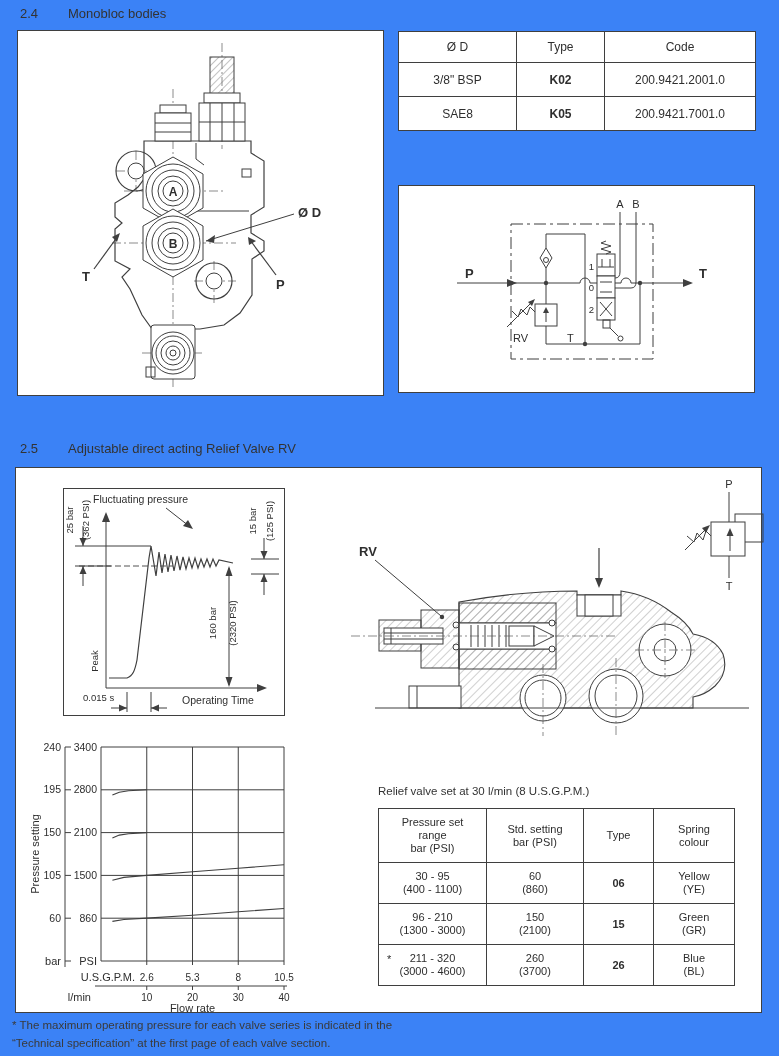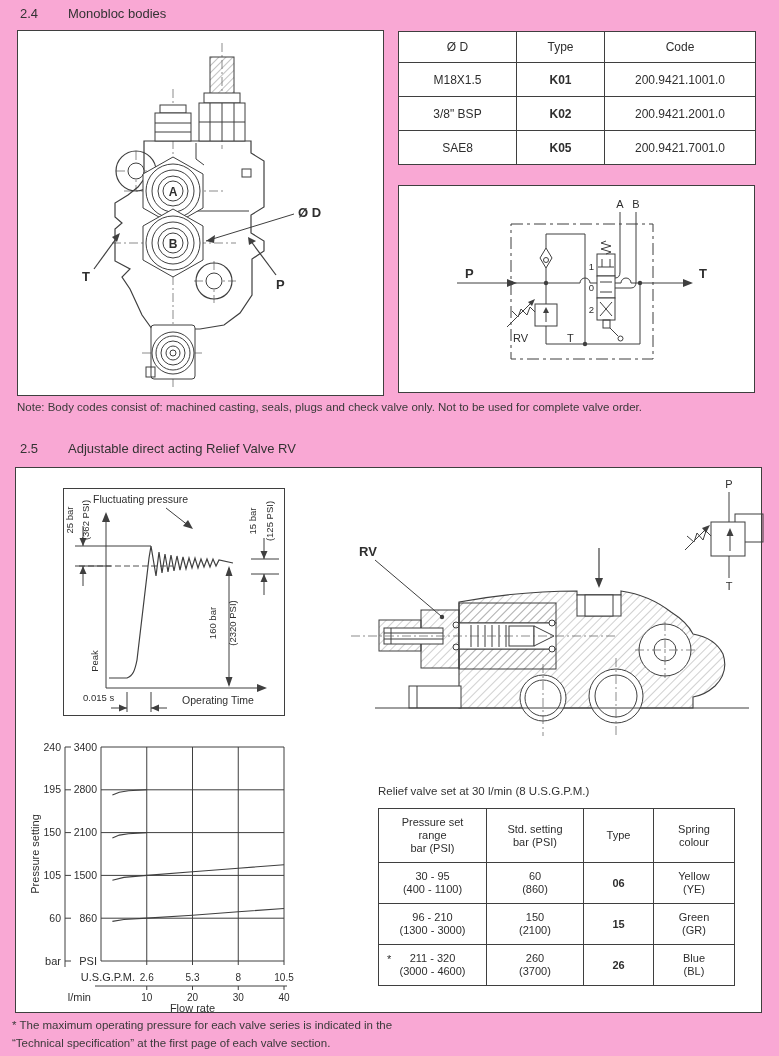--- a/index.html
+++ b/index.html
@@ -1,18 +1,18 @@
 <!DOCTYPE html>
 <html><head>
 <meta charset="utf-8">
 <style>
   * { margin:0; padding:0; box-sizing:border-box; }
   html,body { background:#ffffff; }
   body { font-family:"Liberation Sans", sans-serif; color:#2e2e2e; }
-  .page { position:relative; width:779px; height:1056px; background:#f9a8d4; overflow:hidden; }
+  .page { position:relative; width:779px; height:1056px; background:#3b82f6; overflow:hidden; }
   .sec-header { position:absolute; font-size:13px; color:#333; }
   .sec-num { position:absolute; left:20px; }
   .sec-title { position:absolute; left:68px; }
   .frame { position:absolute; border:1px solid #3f3f3f; background:#fff; }
   .note-text { position:absolute; font-size:11.5px; color:#3a3a3a; }
   table { border-collapse:collapse; position:absolute; background:#fff; }
   td, th { border:1px solid #3f3f3f; text-align:center; vertical-align:middle;
            font-weight:normal; color:#2e2e2e; }
   .codes-table { left:398px; top:31px; }
   .codes-table th { height:31px; font-size:12px; }
@@ -128,25 +128,20 @@
   </div>
 
   <table class="codes-table">
     <tbody>
         <tr>
       <th class="c1">Ø D</th>
       <th class="c2">Type</th>
       <th class="c3">Code</th>
     </tr>
     <tr>
-      <td>M18X1.5</td>
-      <td class="bold">K01</td>
-      <td>200.9421.1001.0</td>
-    </tr>
-    <tr>
       <td>3/8" BSP</td>
       <td class="bold">K02</td>
       <td>200.9421.2001.0</td>
     </tr>
     <tr>
       <td>SAE8</td>
       <td class="bold">K05</td>
       <td>200.9421.7001.0</td>
     </tr>
   </tbody>
@@ -201,21 +196,20 @@
       <line class="ln" x1="108" y1="141" x2="134" y2="115"></line>
       <polygon class="arr" points="136,113 129,116 133,120"></polygon>
       <text class="t11" x="114" y="156">RV</text>
       <text class="t11" x="168" y="156">T</text>
 
       <path class="ln" d="M 147,158 L 241,158 L 241,97"></path>
       <circle class="arr" cx="186" cy="158" r="2.2"></circle>
     </svg>
   </div>
 
-  <div class="note-text" style="left:17px; top:401px;">Note: Body codes consist of: machined casting, seals, plugs and check valve only. Not to be used for complete valve order.</div>
 
   <div class="sec-header" style="top:441px; width:100%;">
     <span class="sec-num">2.5</span>
     <span class="sec-title">Adjustable direct acting Relief Valve RV</span>
   </div>
 
   <div class="frame" style="left:15px; top:467px; width:747px; height:546px;">
 
     <svg style="left:47px; top:20px;" width="222" height="228" viewBox="0 0 222 228">
       <rect x="0.5" y="0.5" width="221" height="227" fill="none" stroke="#3f3f3f"></rect>

